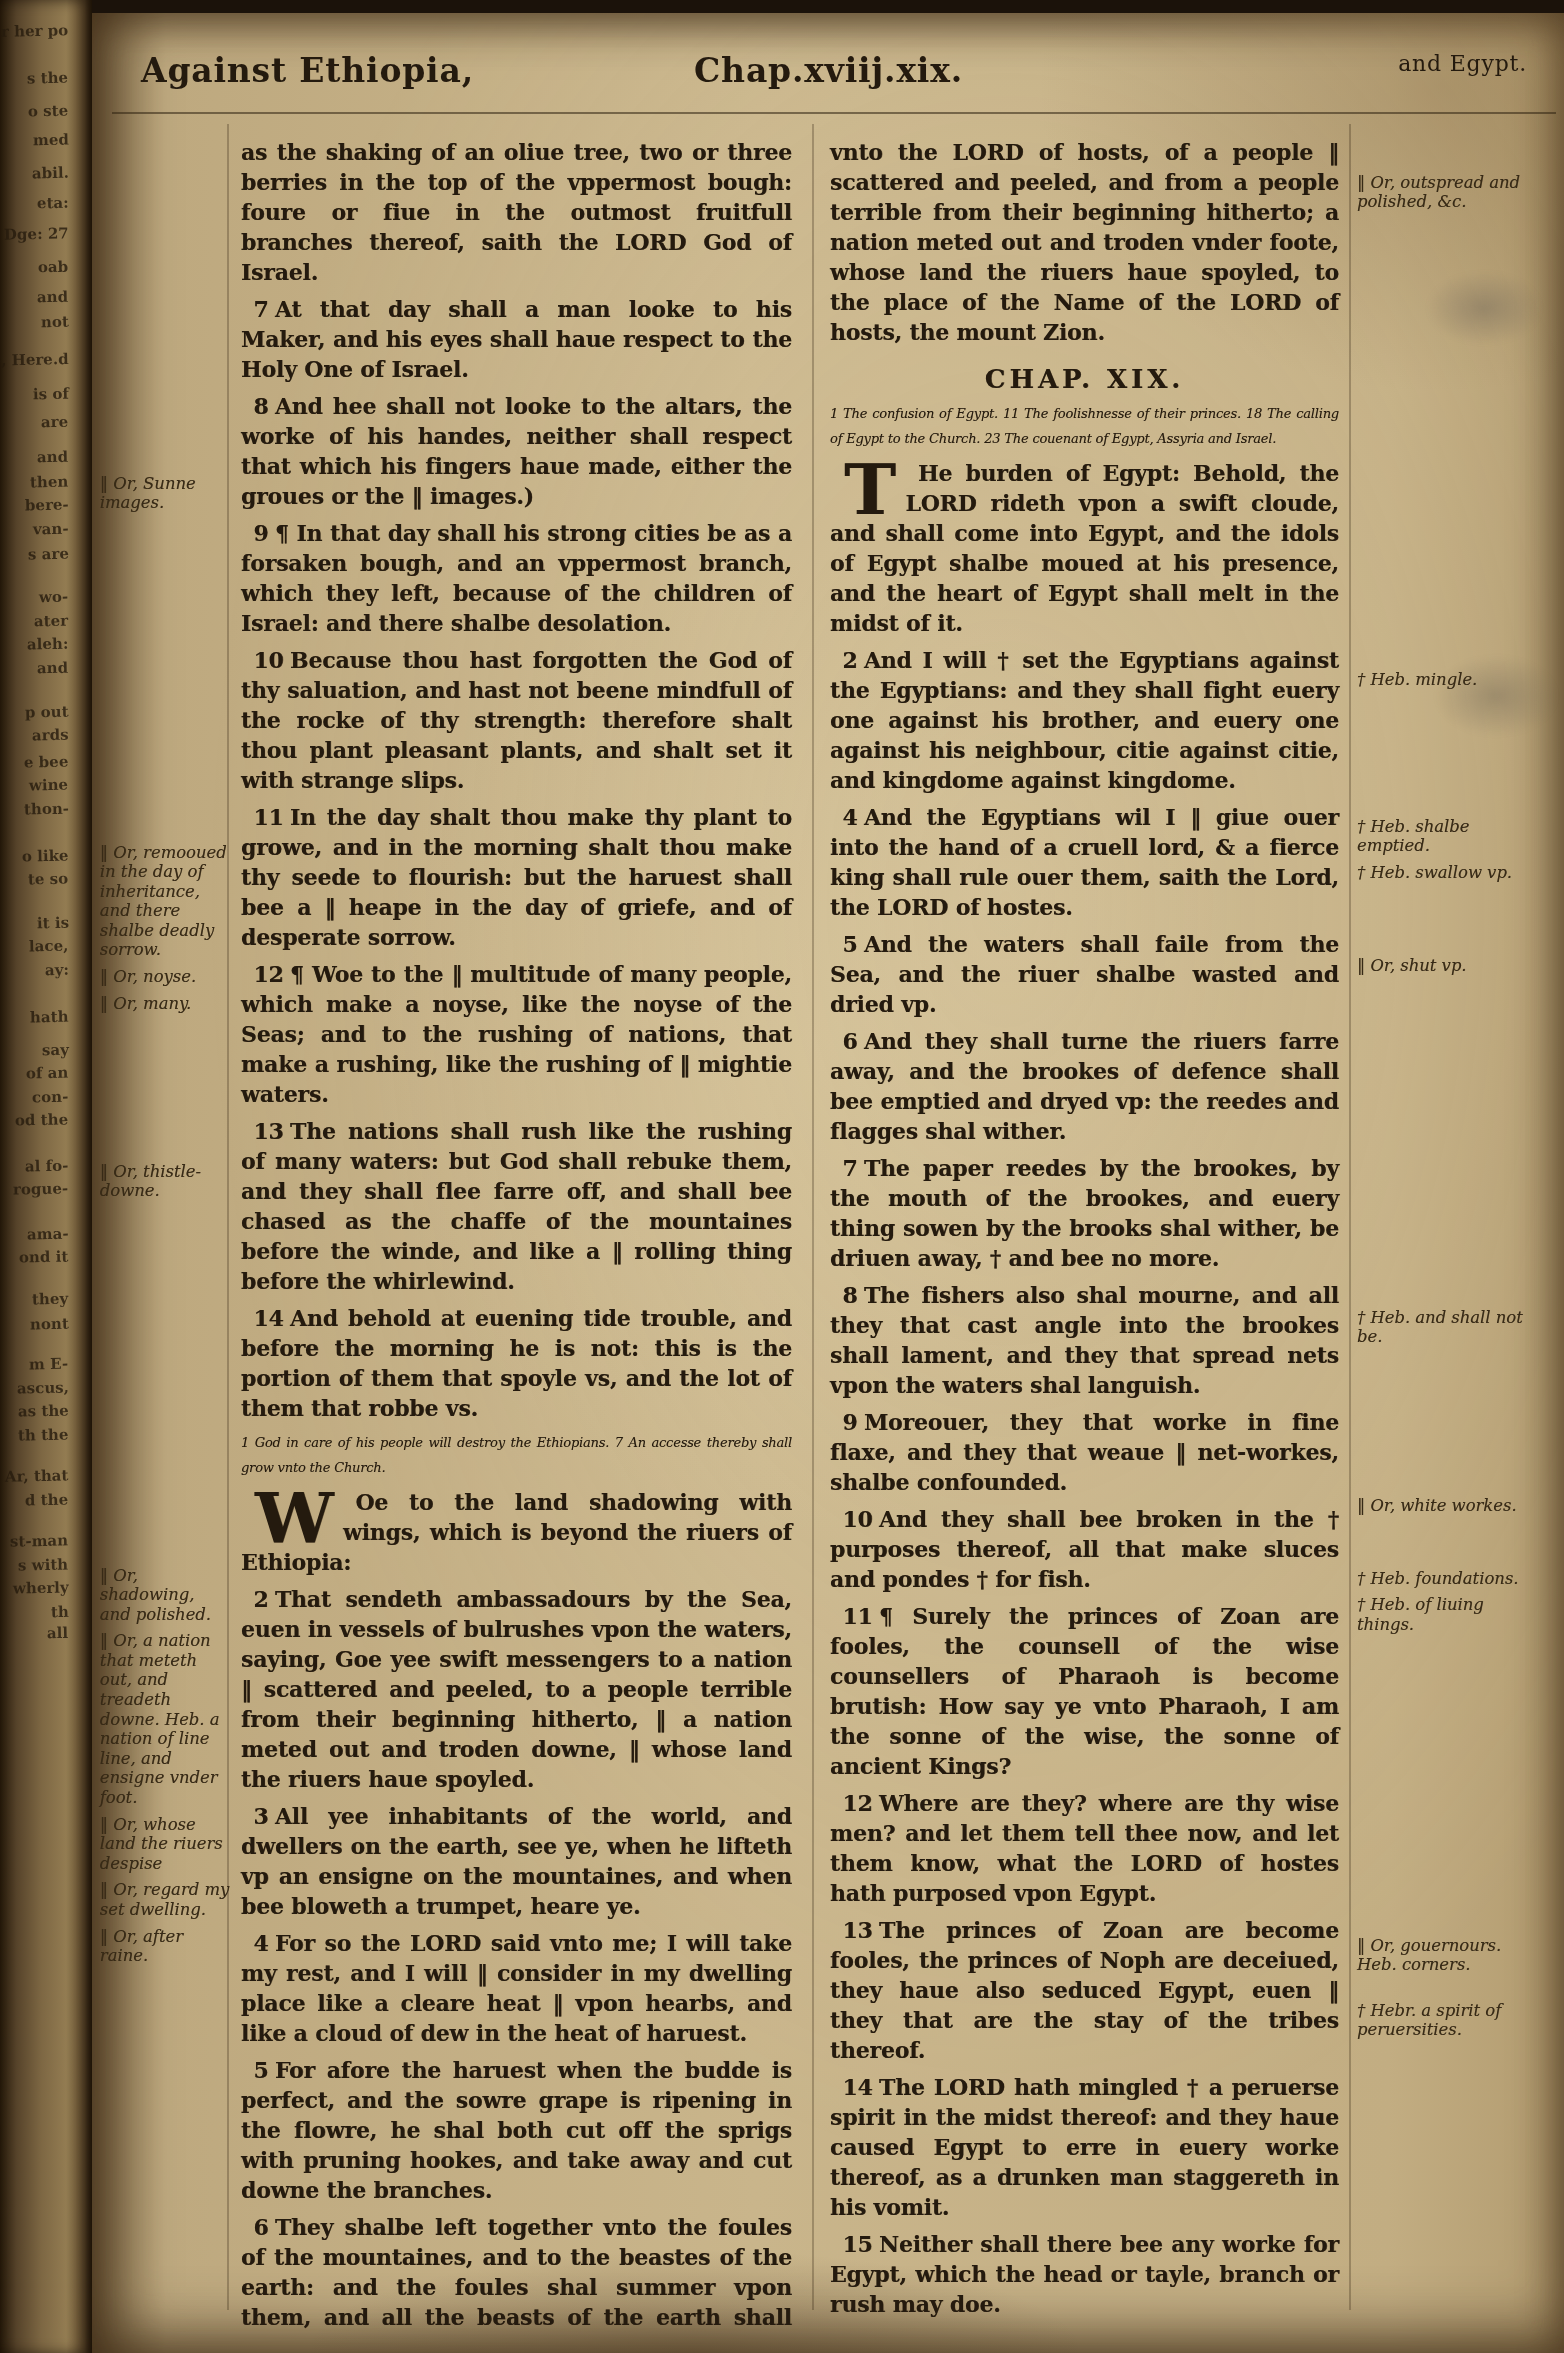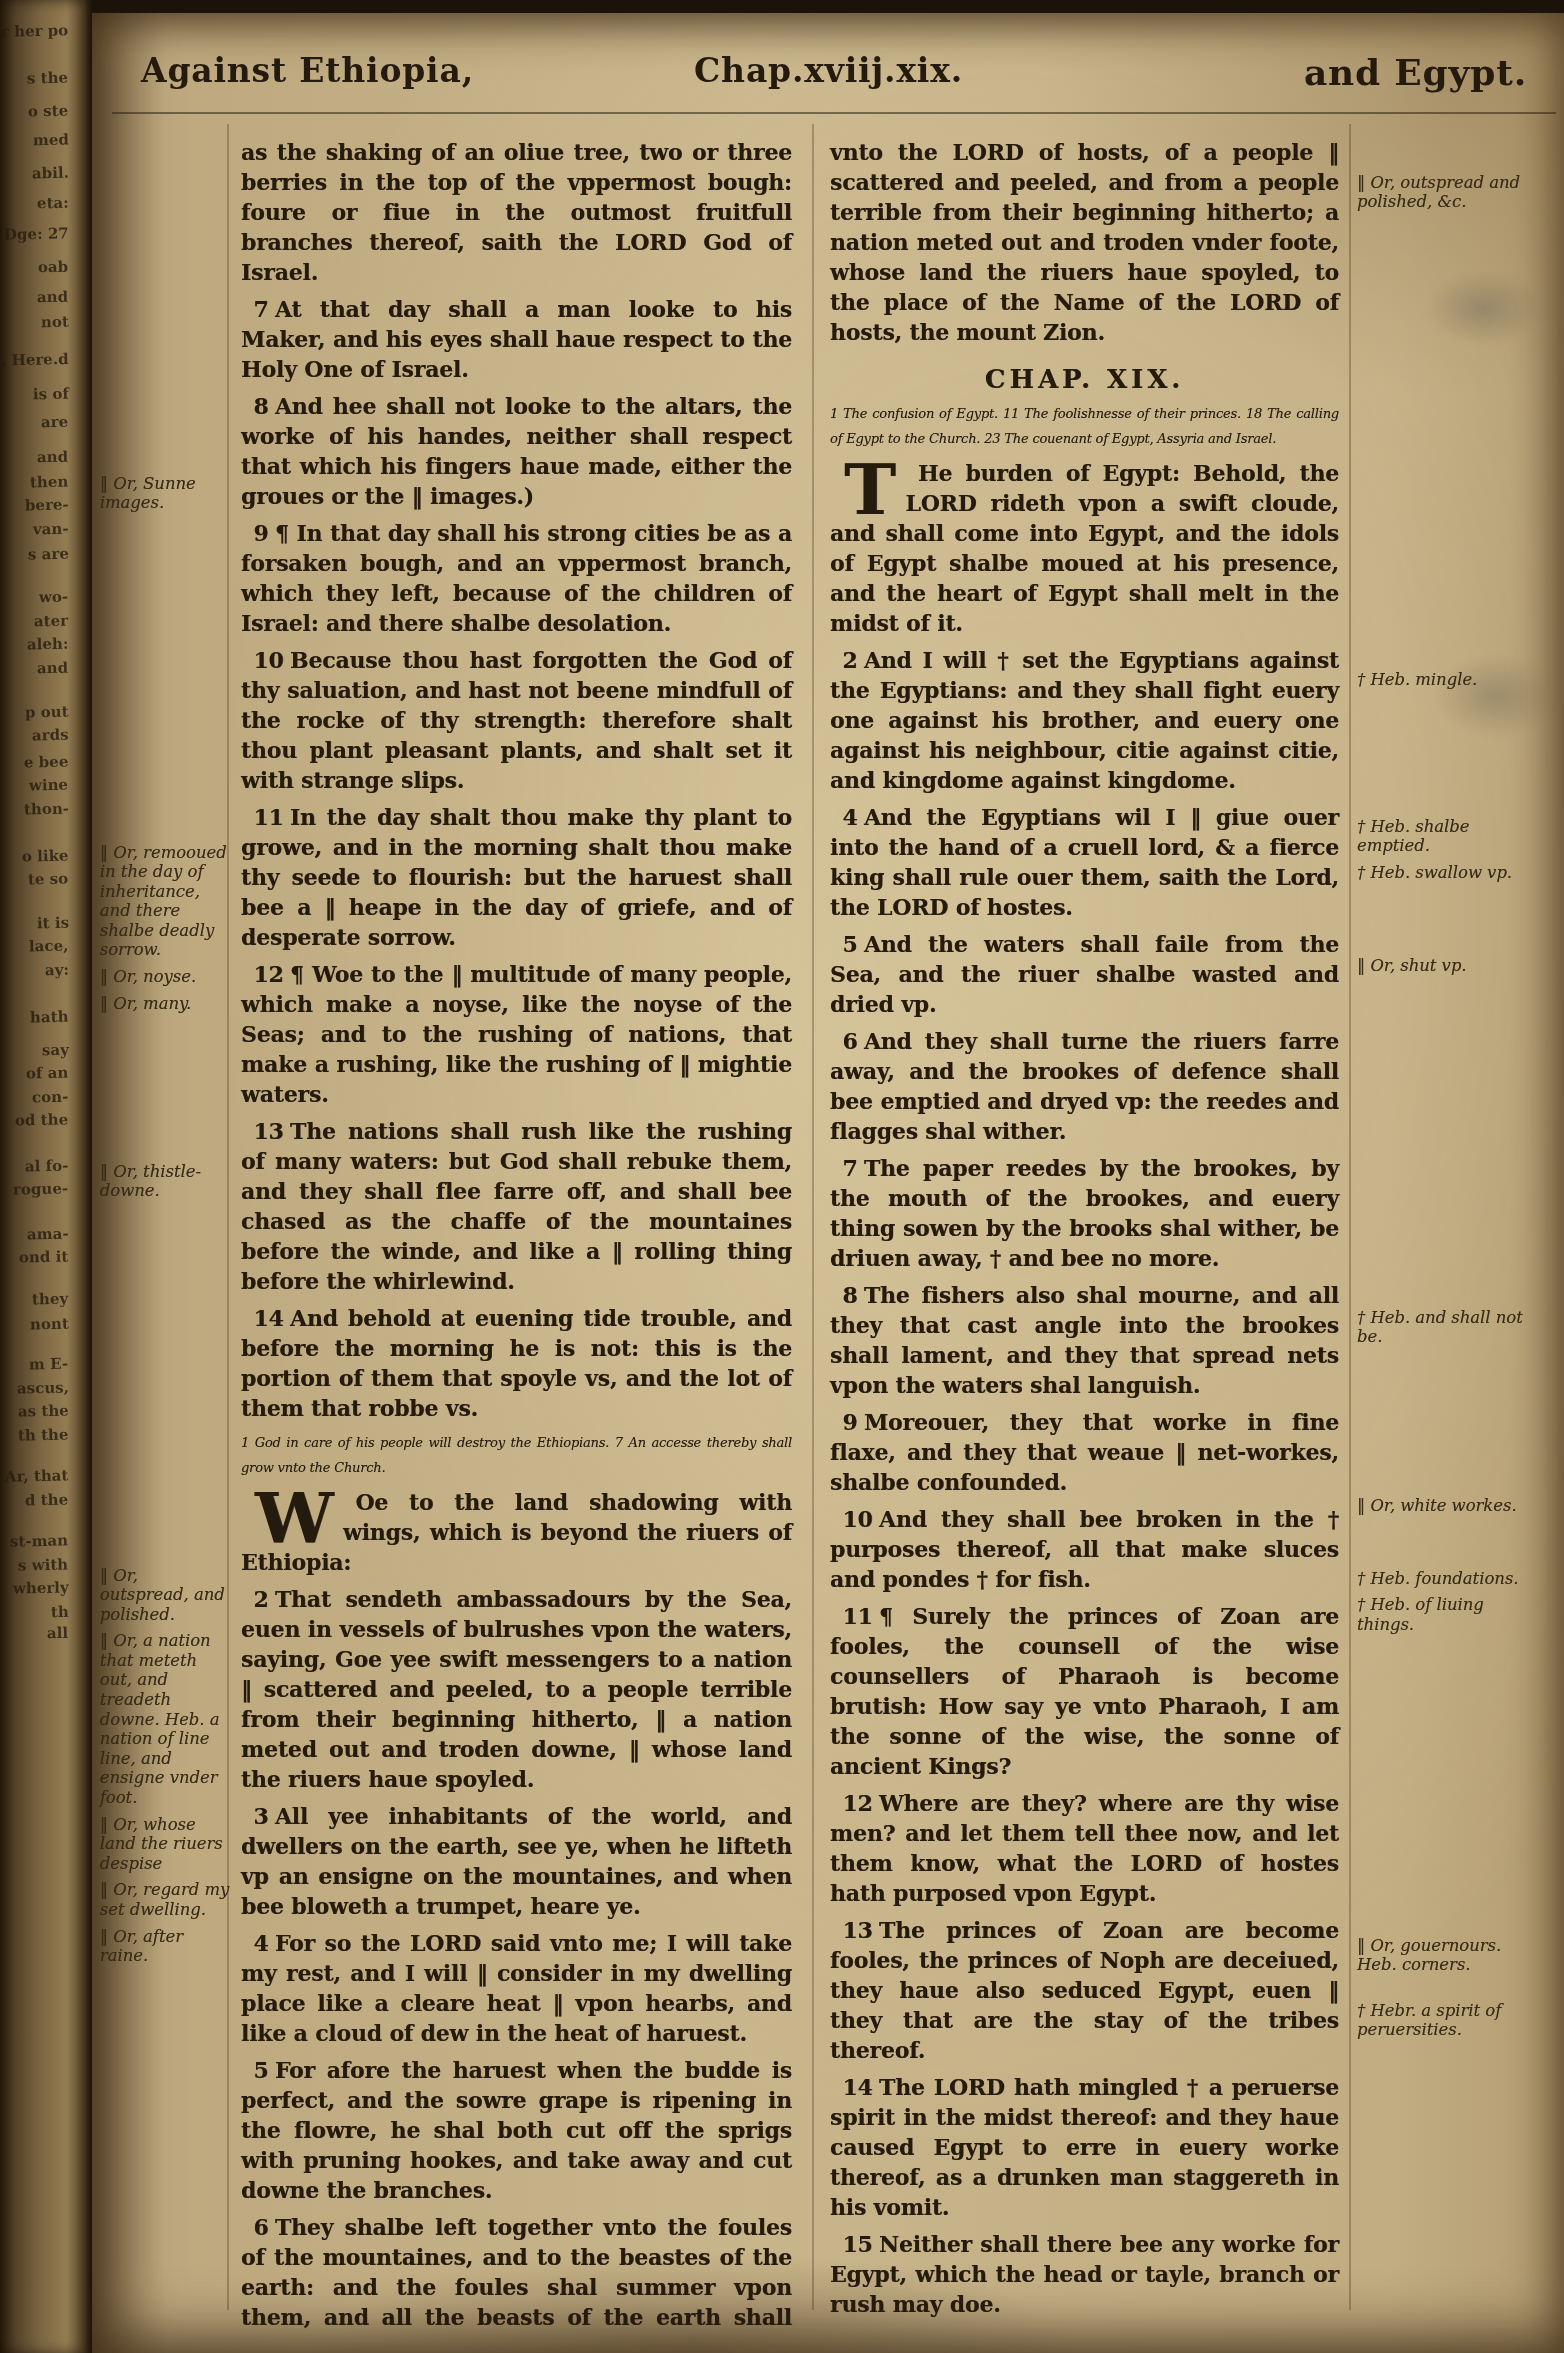--- a/index.html
+++ b/index.html
@@ -32,21 +32,21 @@
   .stain{position:absolute;pointer-events:none;}
   .st1{right:0;top:0;width:563px;height:407px;background:radial-gradient(ellipse at 78% 18%, rgba(125,98,60,.32), rgba(0,0,0,0) 65%);}
   .st2{right:22px;top:258px;width:117px;height:74px;background:radial-gradient(ellipse, rgba(112,102,88,.45), rgba(0,0,0,0) 70%);filter:blur(2.3px);}
   .st3{right:6.3px;top:642px;width:125px;height:82px;background:radial-gradient(ellipse, rgba(108,98,82,.4), rgba(0,0,0,0) 70%);filter:blur(2.3px);}
   .st4{left:219px;bottom:0;width:767px;height:102px;background:radial-gradient(ellipse at 50% 100%, rgba(70,50,28,.35), rgba(0,0,0,0) 72%);}
   .st5{left:18%;top:22%;width:62%;height:44%;background:radial-gradient(ellipse, rgba(238,224,184,.15), rgba(0,0,0,0) 70%);}
   
   .header{position:absolute;left:0;right:0;top:38px;height:55px;color:#241a0e;}
   .hl{position:absolute;left:49px;font-size:33px;font-weight:bold;letter-spacing:0.8px;}
   .hc{position:absolute;left:0;right:0;text-align:center;font-size:33px;font-weight:bold;letter-spacing:0.8px;}
-  .hr{position:absolute;right:38px;font-size:36px;font-weight:bold;letter-spacing:0.8px;}
+  .hr{position:absolute;right:38px;font-size:22px;font-weight:normal;letter-spacing:0.8px;}
   .rule-h{position:absolute;top:99px;left:20.3px;right:9.4px;height:2.3px;background:rgba(48,34,16,.55);}
   .rule-v{position:absolute;top:111px;bottom:44px;width:1.6px;background:rgba(48,34,16,.28);}
   .v1{left:135px;}.v2{left:720px;}.v3{left:1257px;}
   
   .col{
     position:absolute;top:117px;bottom:22px;overflow:hidden;
     color:#241a0e;font-size:22px;line-height:30px;font-weight:bold;letter-spacing:-0.2px;
     text-shadow:0.3px 0.4px 0.5px rgba(38,24,8,.55);
   }
   .col-left{left:142px;width:565px;}
@@ -155,21 +155,21 @@
         </div>
         <div class="note-group" style="top: 830px;">
           <p class="note">‖ Or, remooued in the day of inheritance, and there shalbe deadly sorrow.</p>
           <p class="note">‖ Or, noyse.</p>
           <p class="note">‖ Or, many.</p>
         </div>
         <div class="note-group" style="top: 1149px;">
           <p class="note">‖ Or, thistle-downe.</p>
         </div>
         <div class="note-group" style="top: 1553px;">
-          <p class="note">‖ Or, outspread, and polished.</p>
+          <p class="note">‖ Or, shadowing, and polished.</p>
           <p class="note">‖ Or, a nation that meteth out, and treadeth downe. Heb. a nation of line line, and ensigne vnder foot.</p>
           <p class="note">‖ Or, whose land the riuers despise</p>
           <p class="note">‖ Or, regard my set dwelling.</p>
           <p class="note">‖ Or, after raine.</p>
         </div>
       </div>
     <div class="col col-left" id="colL">
         <p class="cont">as the shaking of an oliue tree, two or three berries in the top of the vppermost bough: foure or fiue in the outmost fruitfull branches thereof, saith the LORD God of Israel.</p>
         <p class="verse"><span class="vnum">7</span>At that day shall a man looke to his Maker, and his eyes shall haue respect to the Holy One of Israel.</p>
         <p class="verse"><span class="vnum">8</span>And hee shall not looke to the altars, the worke of his handes, neither shall respect that which his fingers haue made, either the groues or the ‖ images.)</p>

